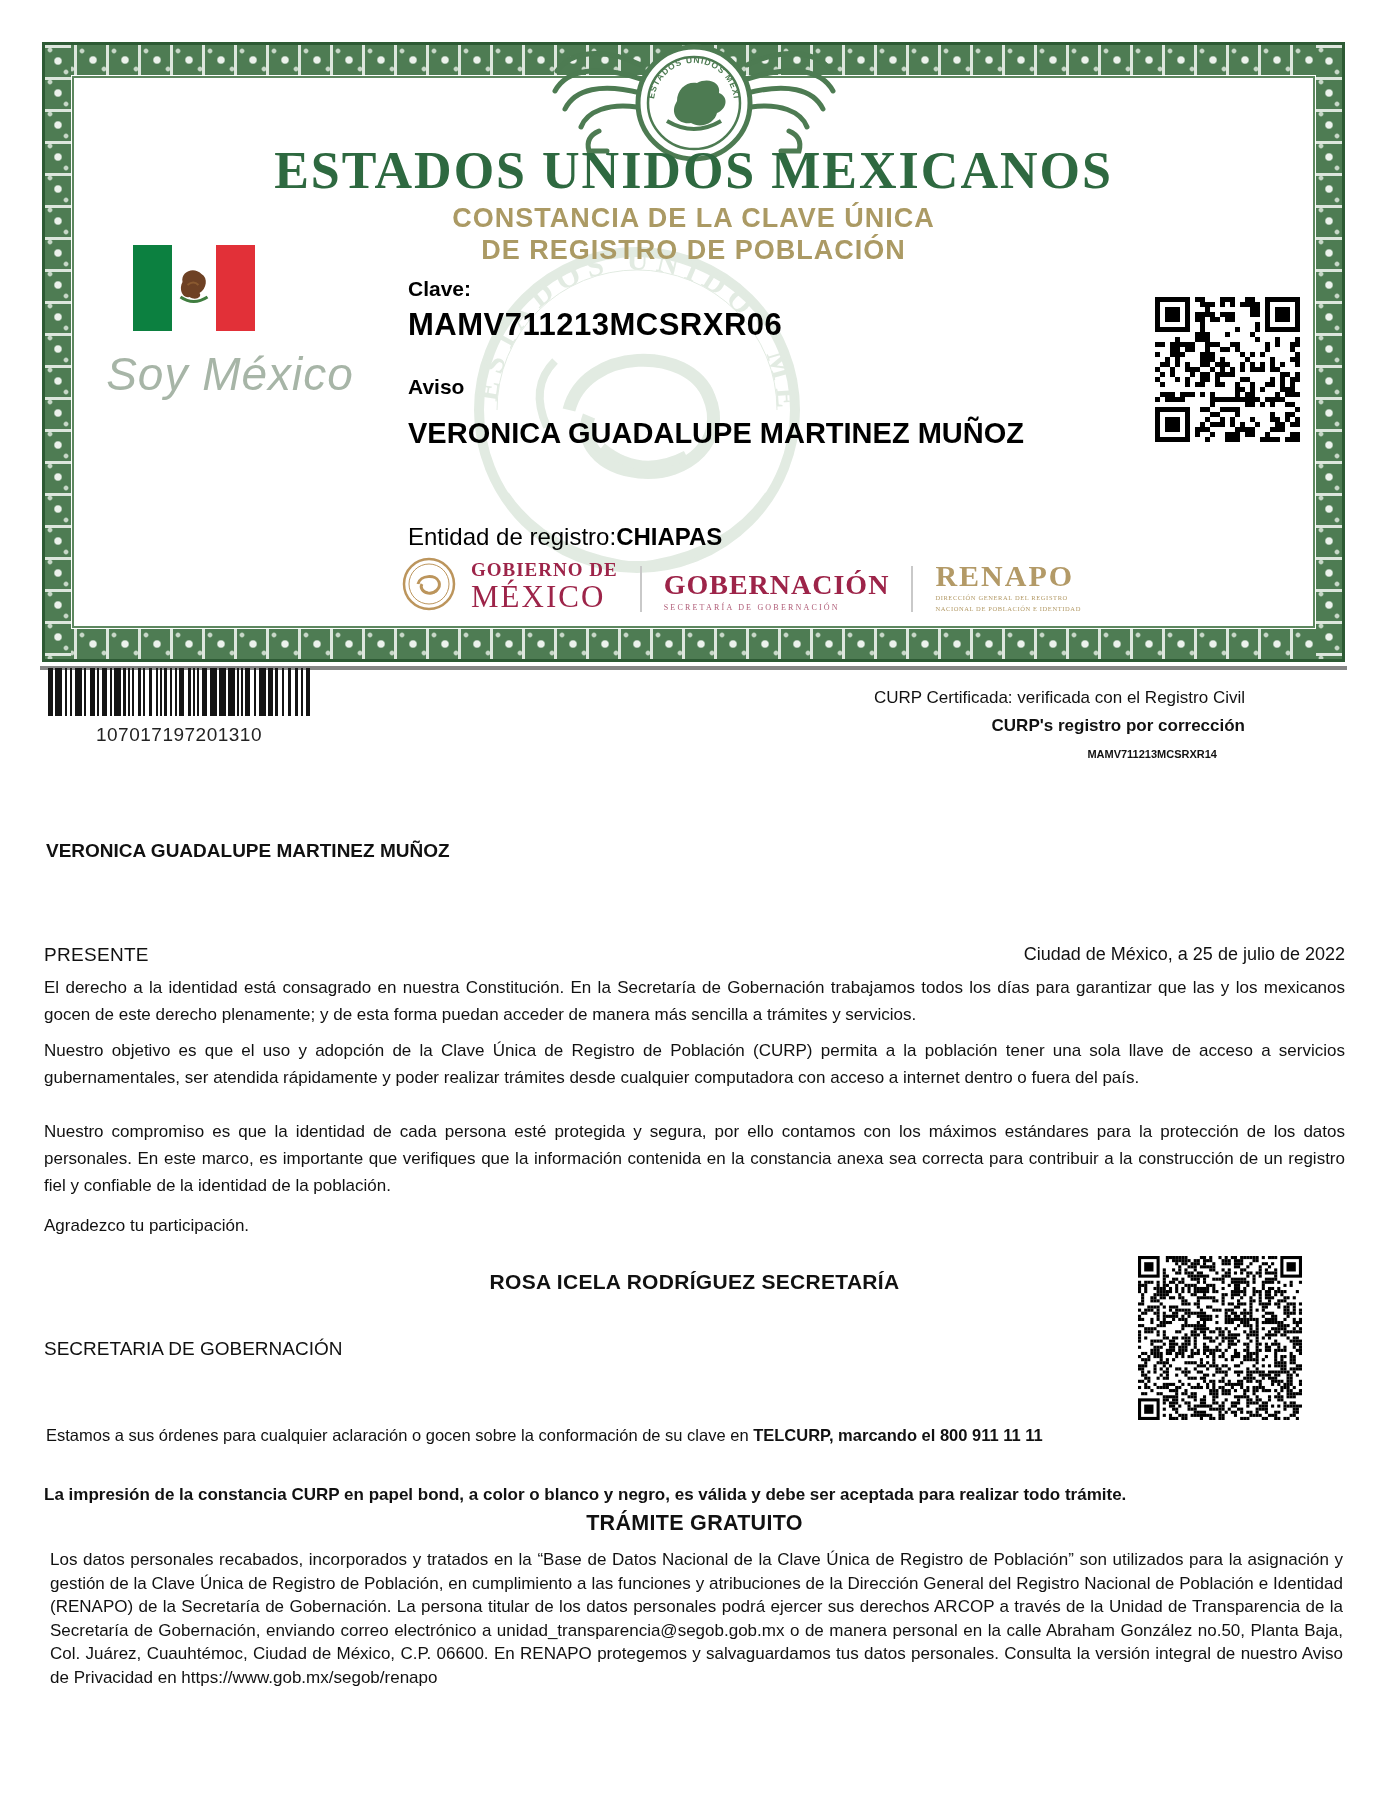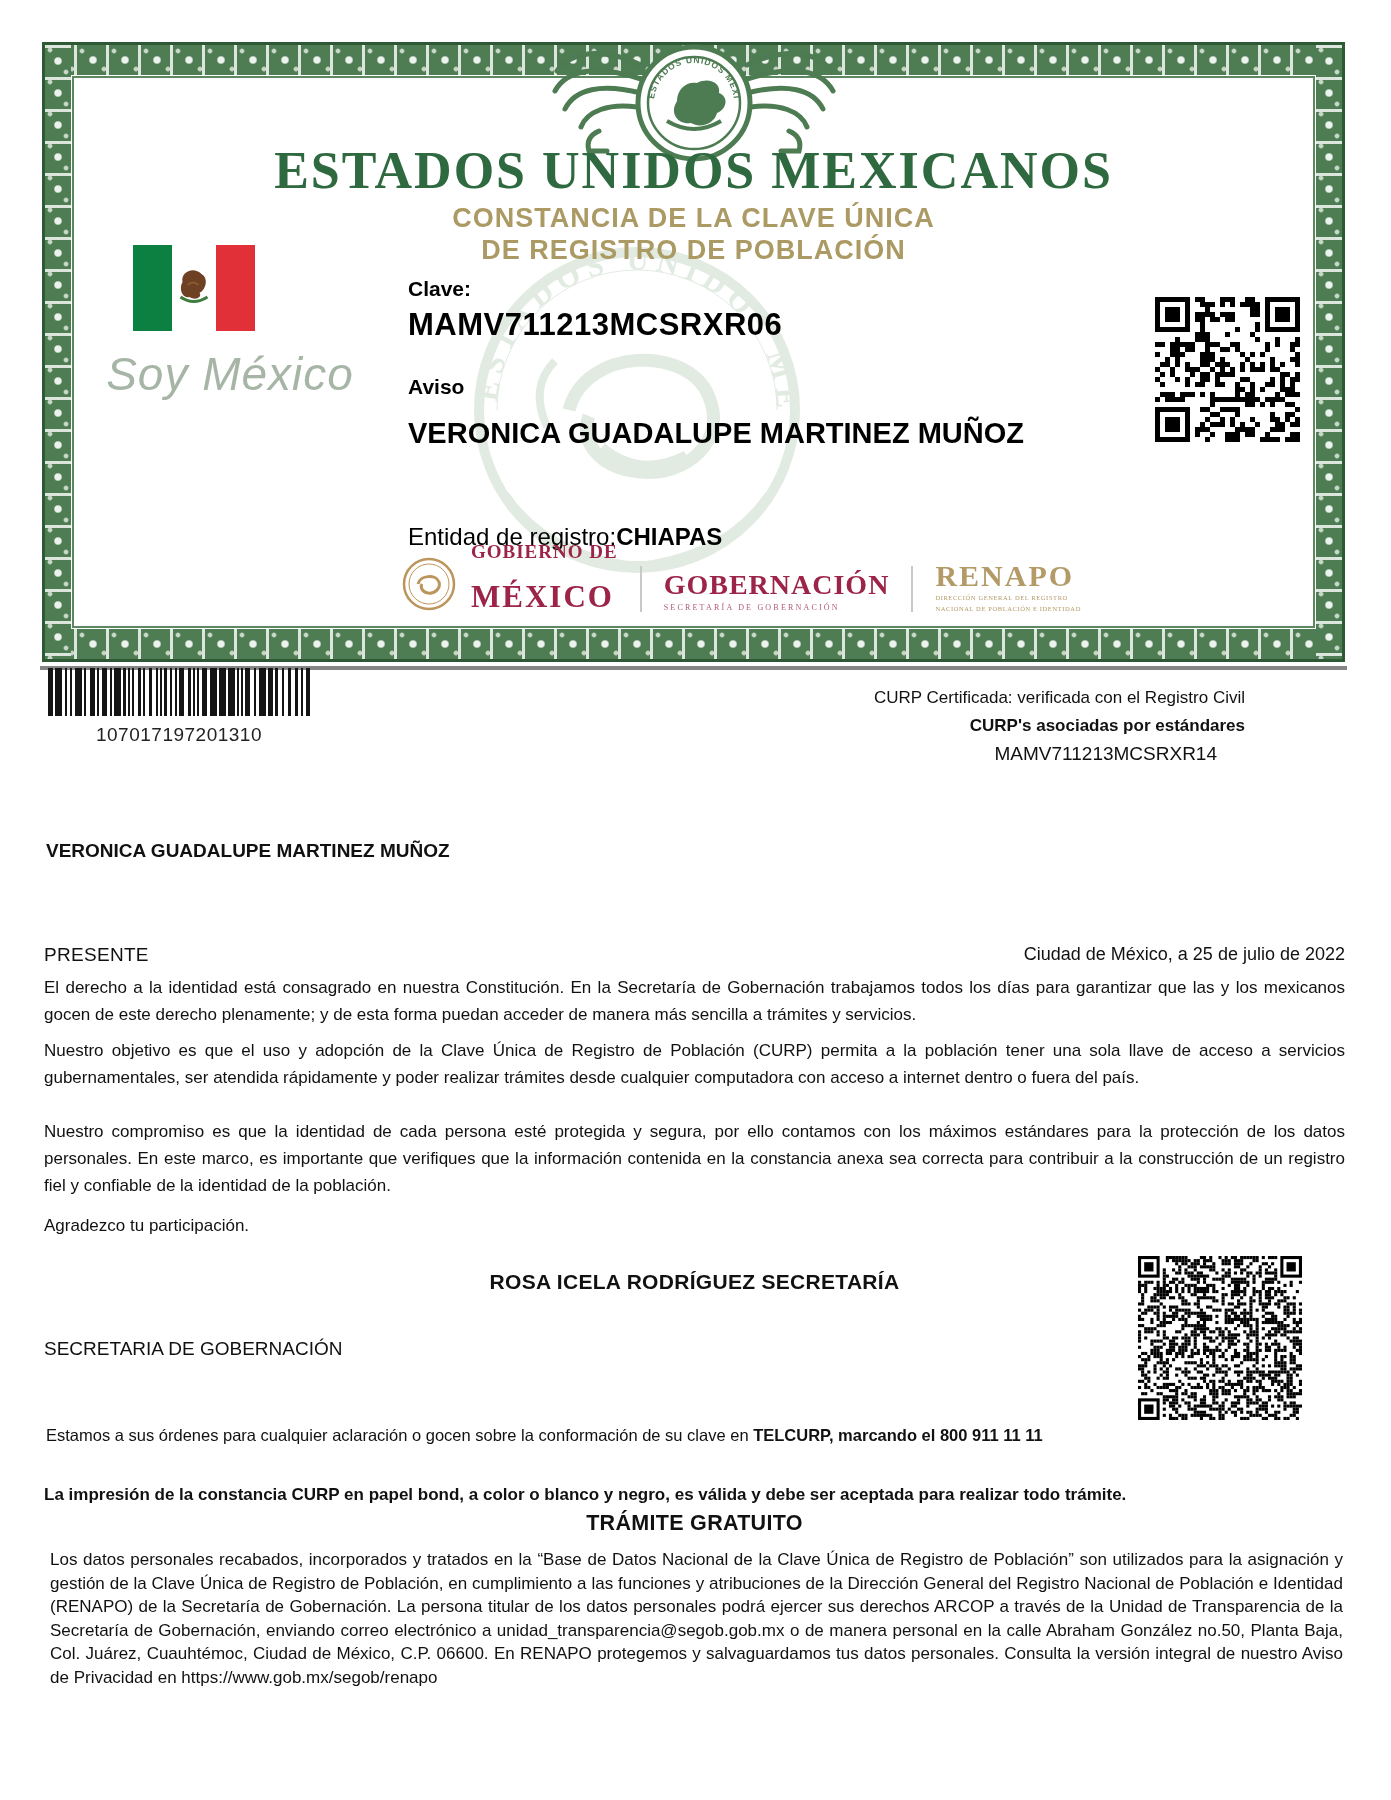--- a/index.html
+++ b/index.html
@@ -59,35 +59,35 @@
   .nombre-label { left:363px; top:330px; font-size:21px; font-weight:bold; }
   .nombre-value { left:363px; top:372px; font-size:29px; font-weight:bold; }
   .entidad-row  { left:363px; top:478px; font-size:24px; }
   .entidad-value{ font-weight:bold; }
   .qr-top { position:absolute; left:1110px; top:252px; z-index:5; }
   
   .logos { position:absolute; left:356px; top:505px; height:62px; z-index:5; display:flex; align-items:flex-end; }
   .gob-seal { margin-right:14px; }
   .gob-wordmark { color:#9d2449; font-family:"Liberation Serif","DejaVu Serif",serif; line-height:1; }
   .gob-line1 { font-size:19px; font-weight:bold; letter-spacing:1px; }
-  .gob-line2 { font-size:31px; font-weight:bold; letter-spacing:2px; margin-top:20px; }
+  .gob-line2 { font-size:31px; font-weight:normal; letter-spacing:2px; margin-top:2px; }
   .logo-divider { width:2px; height:46px; background:#c9c9c9; margin:0 22px; }
   .segob { color:#9d2449; font-family:"Liberation Serif","DejaVu Serif",serif; line-height:1; }
   .segob-main { font-size:28px; font-weight:bold; letter-spacing:1px; }
   .segob-sub { font-size:8px; letter-spacing:2.2px; margin-top:5px; color:#b05c77; }
   .renapo { color:#b39a67; font-family:"Liberation Serif","DejaVu Serif",serif; line-height:1; }
   .renapo-main { font-size:30px; font-weight:bold; letter-spacing:2px; }
   .renapo-sub { font-size:6.5px; letter-spacing:.6px; margin-top:4px; color:#b39a67; }
   
   .barcode-block { position:absolute; left:48px; top:668px; width:262px; text-align:center; }
   .barcode-number { font-size:19px; color:#222; margin-top:4px; letter-spacing:.5px; }
   .curp-status { position:absolute; left:795px; top:684px; width:450px; text-align:right; line-height:28px; }
   .status1 { font-size:17px; }
   .status2 { font-size:17px; font-weight:bold; }
-  .status3 { font-size:19px; padding-right:28px; }
+  .status3 { font-size:11px; padding-right:28px;font-weight:bold; }
   
   .addressee { position:absolute; left:46px; top:840px; font-size:19px; font-weight:bold; }
   .presente-row { position:absolute; left:44px; top:944px; width:1301px; display:flex; justify-content:space-between; }
   .presente { font-size:19px; letter-spacing:.3px; }
   .letter-date { font-size:18px; }
   .letter-body { position:absolute; left:44px; top:974px; width:1301px; font-size:17px; line-height:27px; }
   .letter-body p { text-align:justify; }
   .p2 { margin-top:9px; } .p3 { margin-top:27px; } .thanks { margin-top:13px; }
   .signer-name { position:absolute; left:44px; top:1270px; width:1301px; text-align:center;
     font-size:21px; font-weight:bold; letter-spacing:.3px; }
@@ -538,21 +538,21 @@
           <rect x="247" y="0" width="3" height="48"></rect>
           <rect x="253" y="0" width="2" height="48"></rect>
           <rect x="258" y="0" width="2" height="48"></rect>
           <rect x="259" y="0" width="3" height="48"></rect>
         </g>
       </svg>
     <div class="barcode-number">107017197201310</div>
   </div>
   <div class="curp-status">
     <div class="status1">CURP Certificada: verificada con el Registro Civil</div>
-    <div class="status2">CURP's asociadas por estándares</div>
+    <div class="status2">CURP's registro por corrección</div>
     <div class="status3">MAMV711213MCSRXR14</div>
   </div>
 
   <div class="addressee">VERONICA GUADALUPE MARTINEZ MUÑOZ</div>
 
   <div class="presente-row">
     <span class="presente">PRESENTE</span>
     <span class="letter-date">Ciudad de México, a 25 de julio de 2022</span>
   </div>
 

